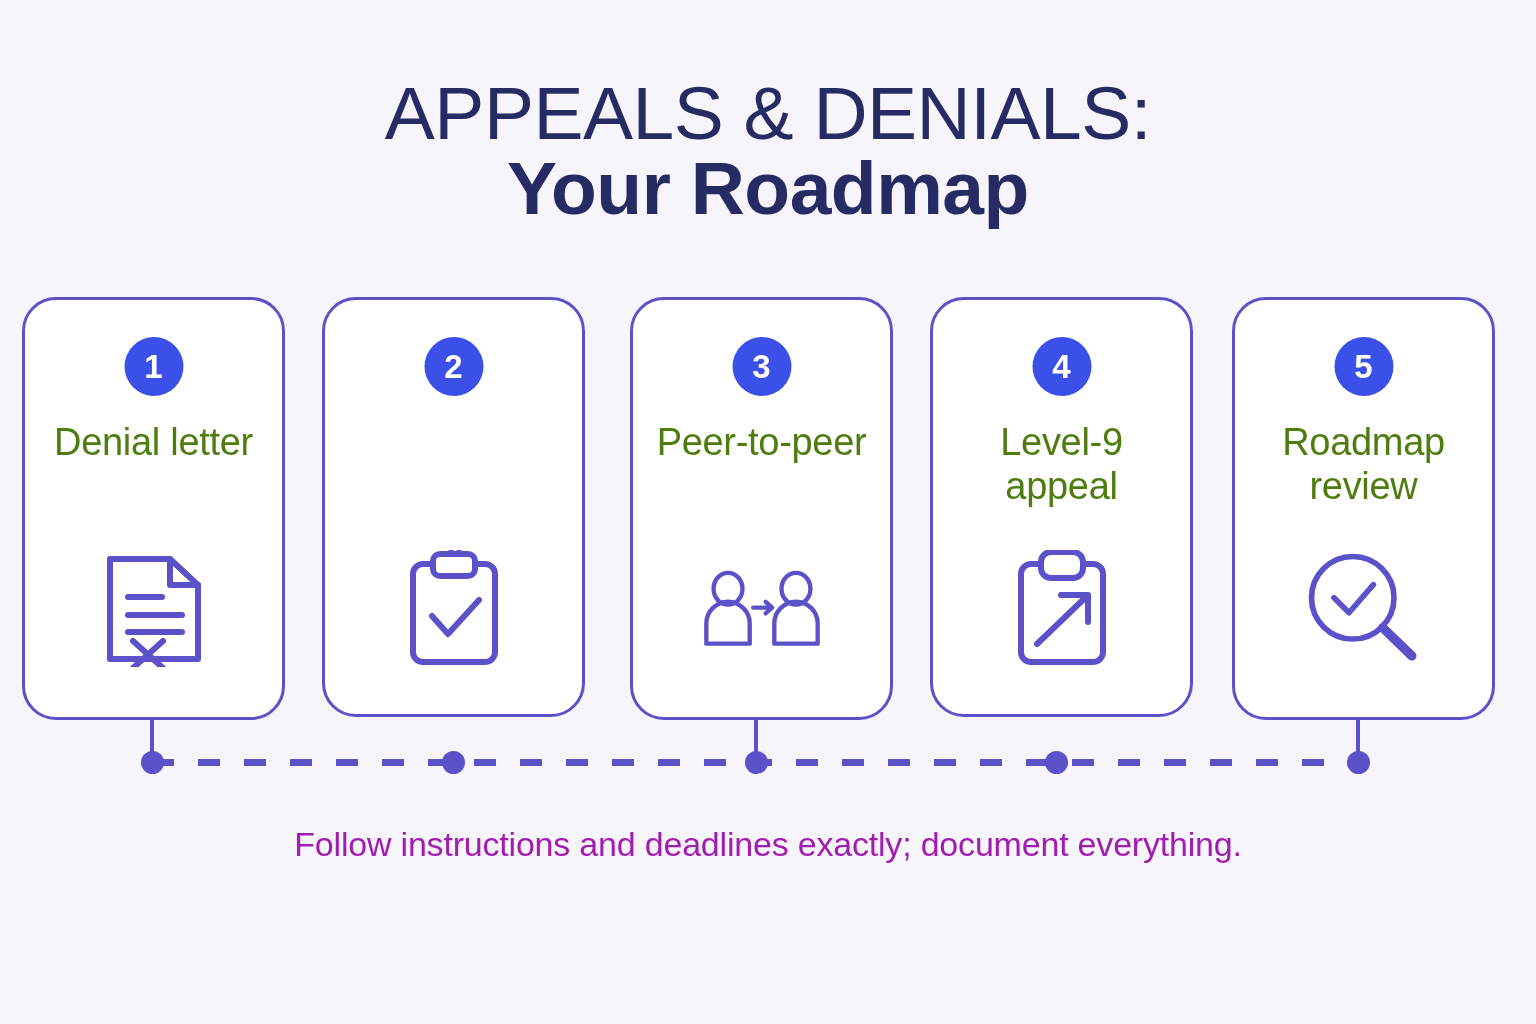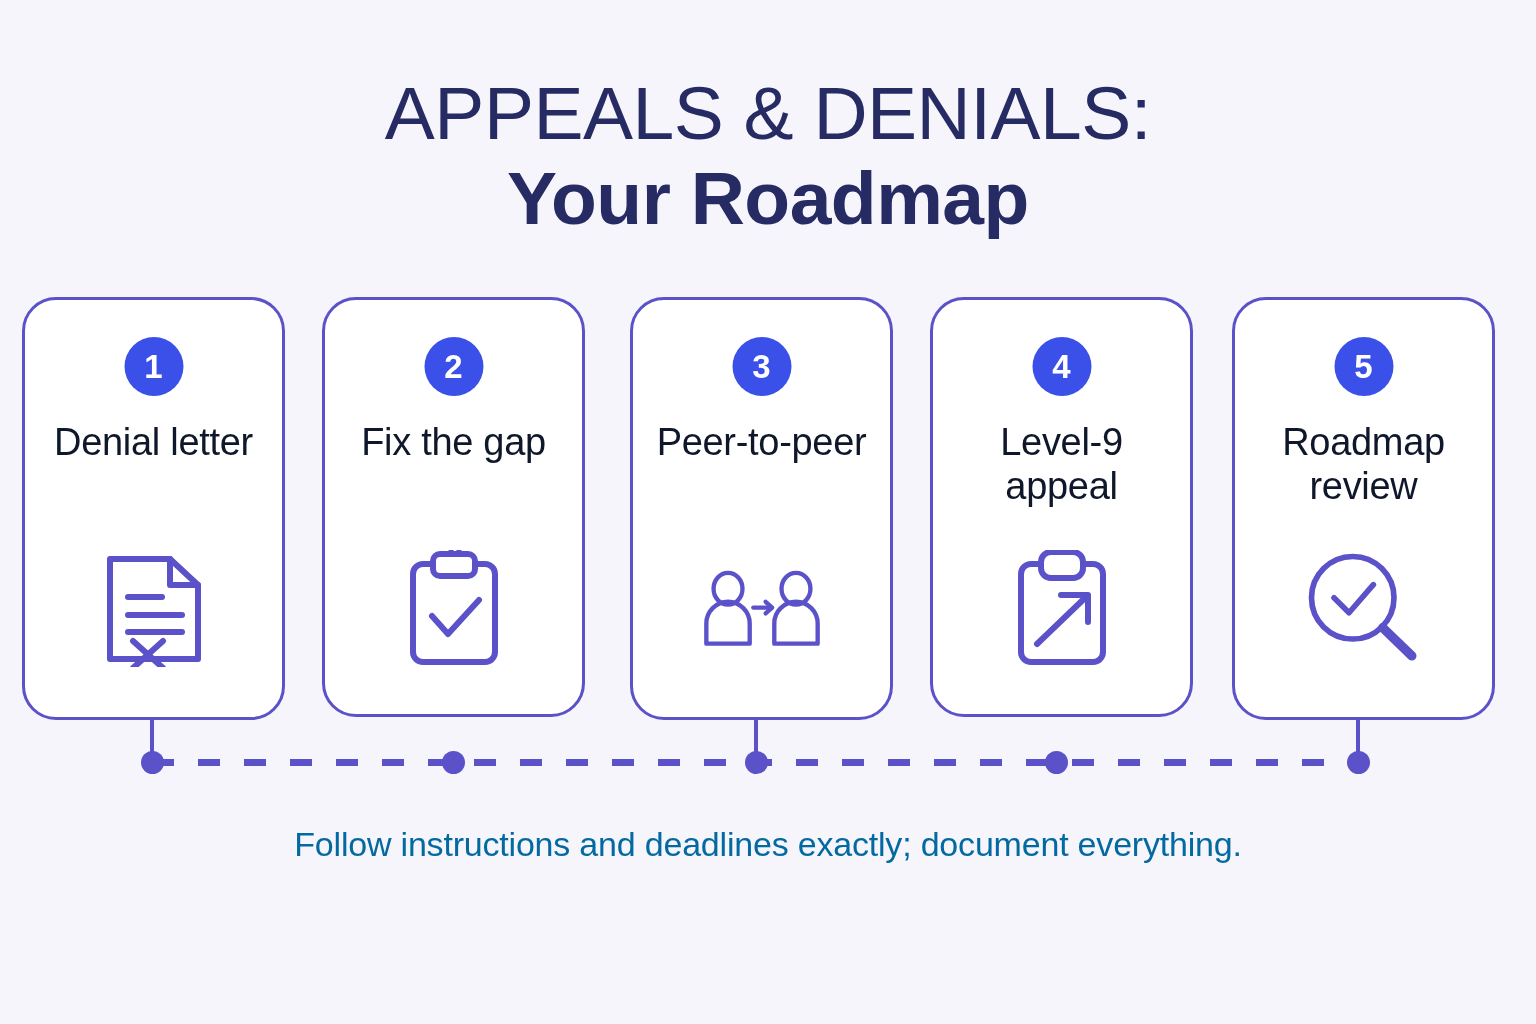--- a/index.html
+++ b/index.html
@@ -36,21 +36,20 @@
     color: #262b63;
     display: block;
     white-space: nowrap;
   }
   .title-line2 {
     font-size: 75px;
     font-weight: 700;
     letter-spacing: -0.5px;
     color: #262b63;
     display: block;
-    margin-top: 10px;
     white-space: nowrap;
   }
 
   
   .cards {
     position: absolute;
     top: 297px;
     left: 22px;
     width: 1492px;
     height: 425px;
@@ -87,21 +86,21 @@
     justify-content: center;
     line-height: 1;
   }
 
   .card-label {
     position: absolute;
     top: 120px;
     left: 12px;
     right: 12px;
     text-align: center;
-    color: #0f172a;
+    color: #4d7c0f;
     font-size: 38px;
     font-weight: 400;
     line-height: 1.17;
     letter-spacing: -0.3px;
   }
 
   .card-icon {
     position: absolute;
     bottom: 48px;
     left: 50%;
@@ -162,21 +161,21 @@
   .dot-4 { left: 1045px; }
   .dot-5 { left: 1347px; }
 
   
   .caption {
     position: absolute;
     top: 825px;
     left: 0;
     width: 1536px;
     text-align: center;
-    color: #0369a1;
+    color: #a21caf;
     font-size: 34px;
     font-weight: 400;
     letter-spacing: -0.2px;
   }
 </style>
 </head>
 <body>
 
 <div class="page">
 
@@ -198,21 +197,20 @@
           <line x1="28" y1="64" x2="82" y2="64" stroke="#5b51c9" stroke-width="6" stroke-linecap="round"></line>
           <line x1="28" y1="81" x2="82" y2="81" stroke="#5b51c9" stroke-width="6" stroke-linecap="round"></line>
           <line x1="33" y1="90" x2="63" y2="117" stroke="#5b51c9" stroke-width="6" stroke-linecap="round"></line>
           <line x1="63" y1="90" x2="33" y2="117" stroke="#5b51c9" stroke-width="6" stroke-linecap="round"></line>
         </svg>
       </div>
     </div>
 
     <div class="card card-2">
       <div class="badge">2</div>
-      <div class="card-label">Fix the gap</div>
       <div class="card-icon">
         <svg width="110" height="118" viewBox="0 0 110 118" fill="none">
           <rect x="14" y="14" width="82" height="98" rx="10" stroke="#5b51c9" stroke-width="6" fill="none"></rect>
           <rect x="34" y="4" width="42" height="22" rx="7" stroke="#5b51c9" stroke-width="6" fill="#ffffff"></rect>
           <path d="M52 1 a4 4 0 0 1 8 0" stroke="#5b51c9" stroke-width="5" fill="none"></path>
           <path d="M33 66 L49 84 L80 50" stroke="#5b51c9" stroke-width="6" stroke-linecap="round" stroke-linejoin="round" fill="none"></path>
         </svg>
       </div>
     </div>
 

